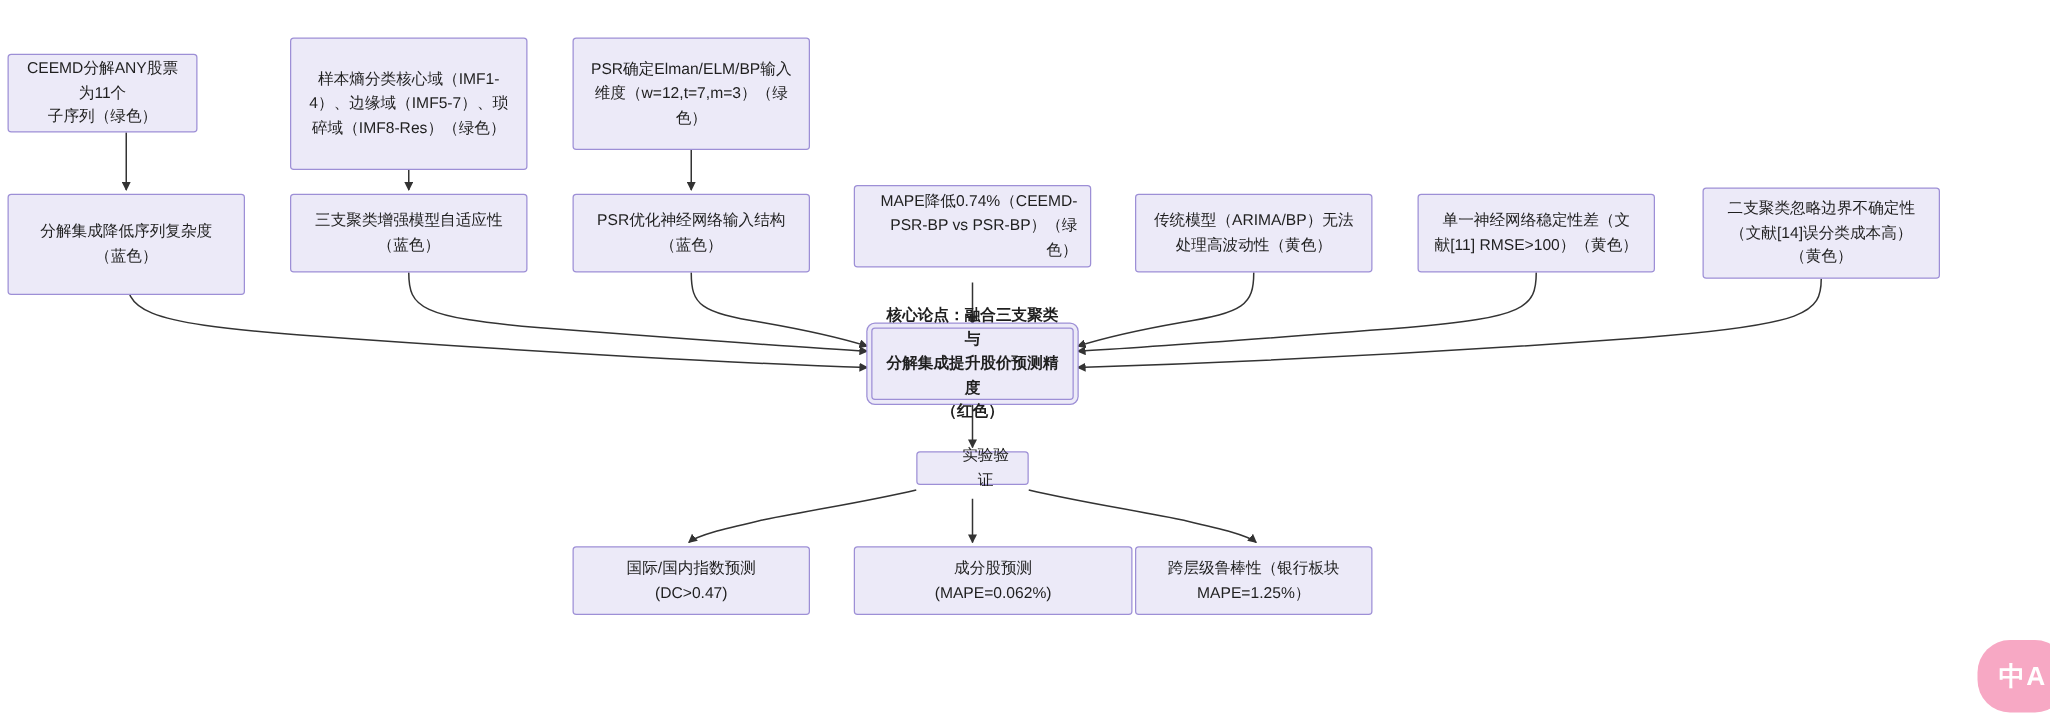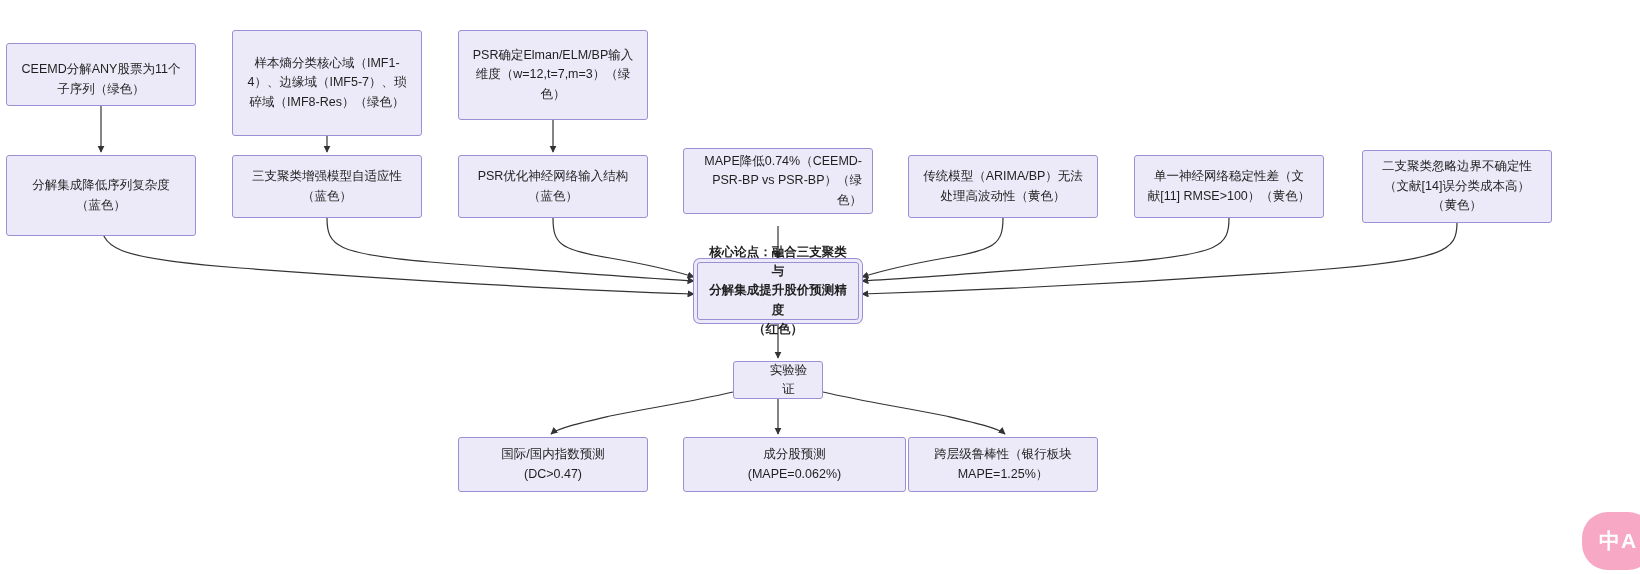--- a/index.html
+++ b/index.html
@@ -78,21 +78,21 @@
       <path d="M 1457 223 C 1457 250 1446 260 1316 270 C 1126 284 956 291 862 294"></path>
 
       <path d="M 778 320 L 778 358"></path>
 
       <path d="M 733 392 C 690 402 660 406 610 416 C 580 423 558 428 551 434"></path>
       <path d="M 778 399 L 778 434"></path>
       <path d="M 823 392 C 866 402 896 406 946 416 C 976 423 998 428 1005 434"></path>
     </g>
   </svg>
 
-  <div class="node" style="left:6px;top:43px;width:190px;height:63px;align-items:flex-end;">
+  <div class="node" style="left:6px;top:43px;width:152px;height:63px;">
     <span class="txt">CEEMD分解ANY股票为11个
 子序列（绿色）</span>
   </div>
   <div class="node" style="left:232px;top:30px;width:190px;height:106px;">
     <span class="txt">样本熵分类核心域（IMF1-
 4）、边缘域（IMF5-7）、琐
 碎域（IMF8-Res）（绿色）</span>
   </div>
   <div class="node" style="left:458px;top:30px;width:190px;height:90px;">
     <span class="txt">PSR确定Elman/ELM/BP输入
@@ -130,21 +130,21 @@
 （文献[14]误分类成本高）
 （黄色）</span>
   </div>
 
   <div class="node core" style="left:697px;top:262px;width:162px;height:58px;">
     <span class="txt">核心论点：融合三支聚类与
 分解集成提升股价预测精度
 （红色）</span>
   </div>
 
-  <div class="node" style="left:733px;top:361px;width:90px;height:38px;padding-left:31px;">
+  <div class="node" style="left:733px;top:361px;width:90px;height:27px;padding-left:31px;">
     <span class="txt">实验验证</span>
   </div>
 
   <div class="node" style="left:458px;top:437px;width:190px;height:55px;">
     <span class="txt">国际/国内指数预测
 (DC&gt;0.47)</span>
   </div>
   <div class="node" style="left:683px;top:437px;width:223px;height:55px;">
     <span class="txt">成分股预测
 (MAPE=0.062%)</span>

